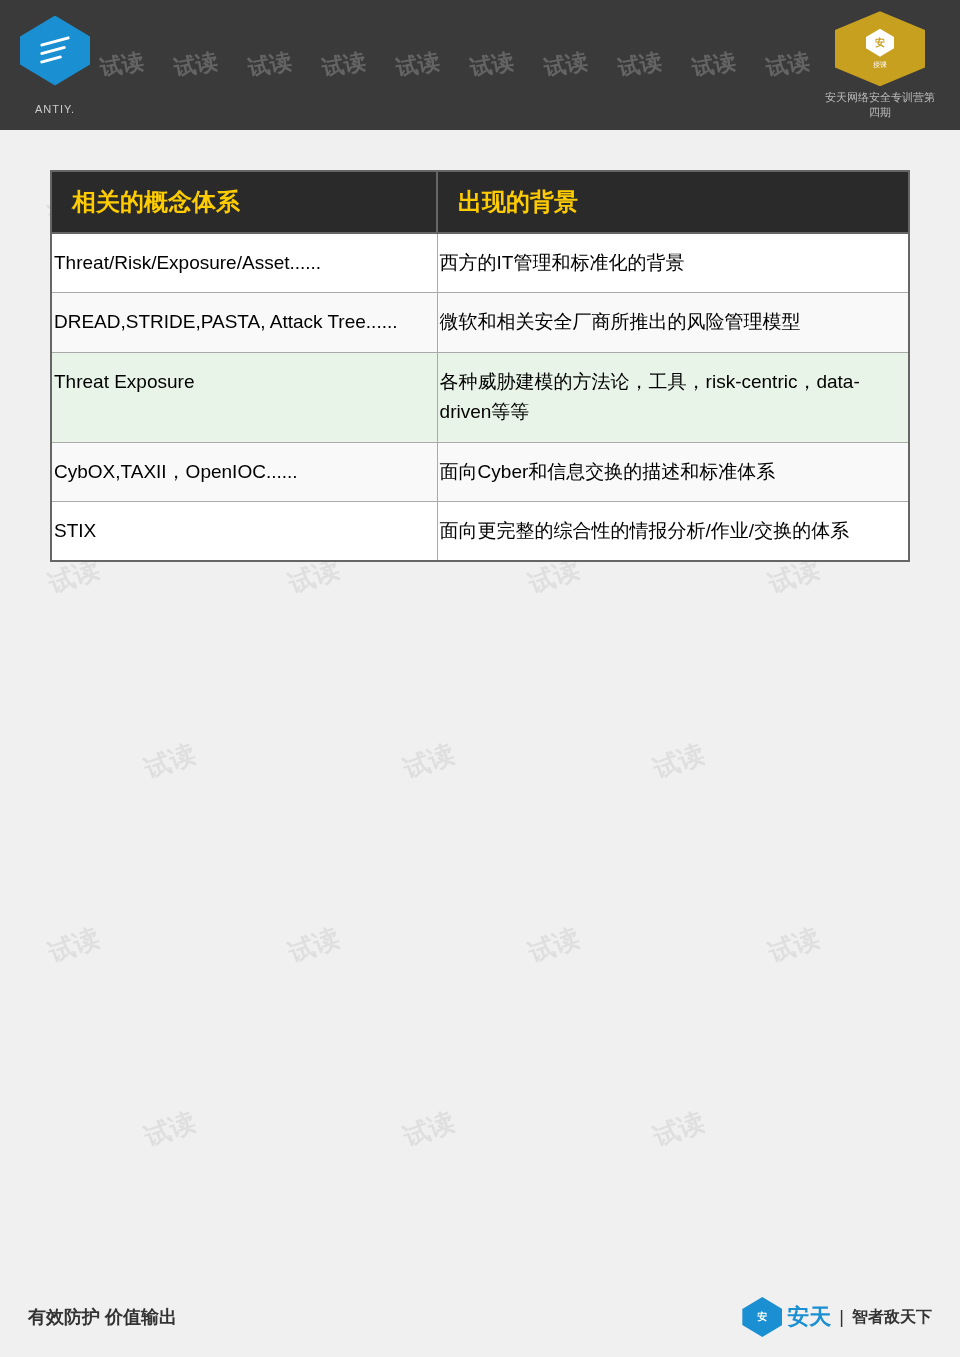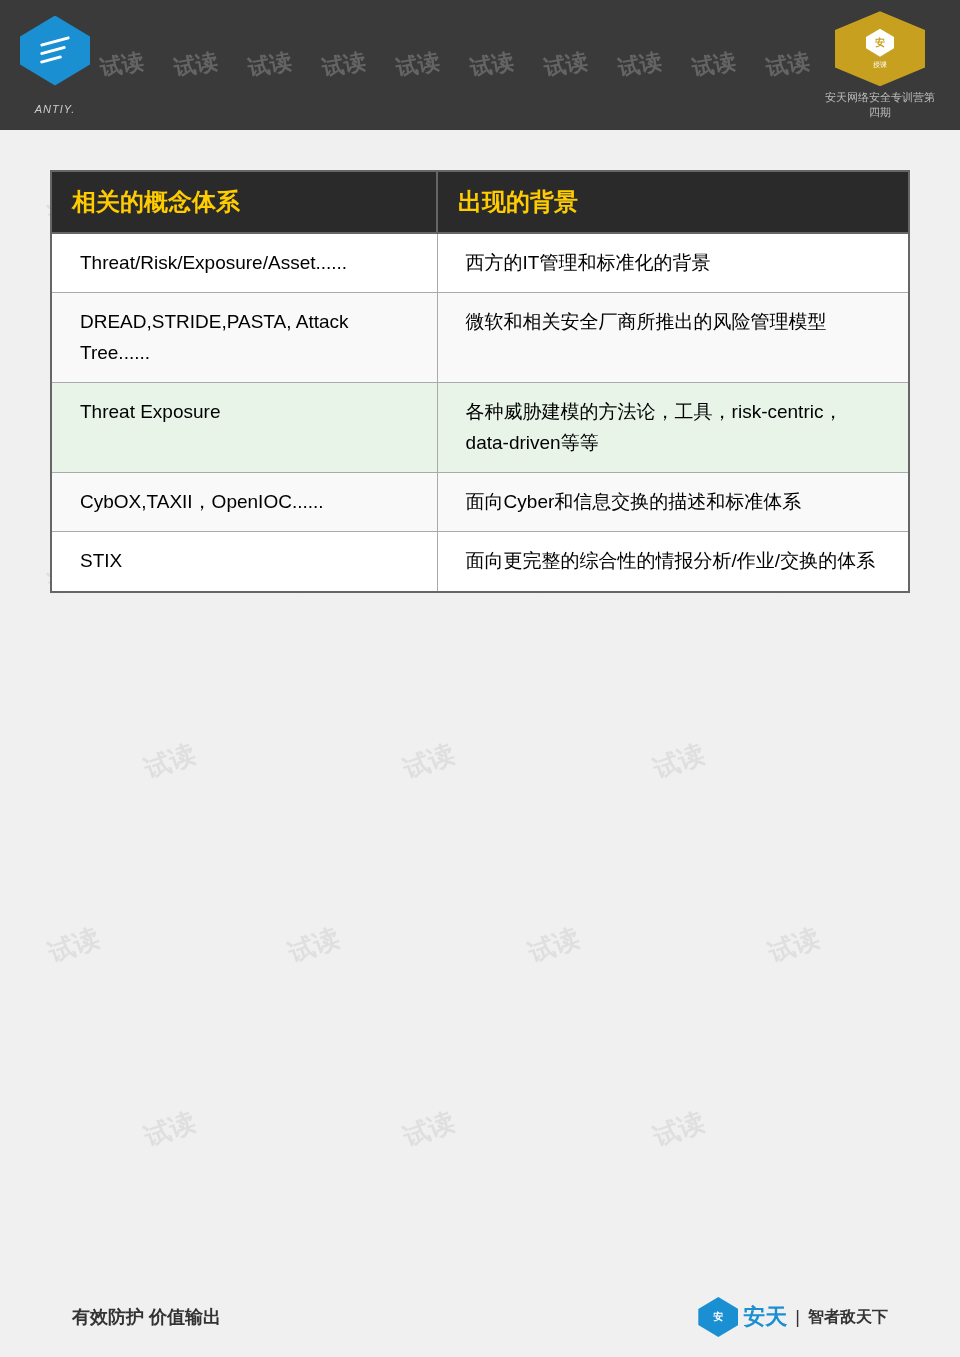--- a/index.html
+++ b/index.html
@@ -52,21 +52,20 @@
       border-radius: 1px;
     }
     .logo-line:nth-child(1) { width: 30px; transform: rotate(-15deg); }
     .logo-line:nth-child(2) { width: 26px; transform: rotate(-15deg); }
     .logo-line:nth-child(3) { width: 22px; transform: rotate(-15deg); }
     .logo-text {
       color: #ccc;
       font-size: 11px;
       margin-top: 17px;
       letter-spacing: 1px;
-      font-style: italic;
     }
 
     
     .watermark-container {
       position: absolute;
       top: 0; left: 0; right: 0; bottom: 0;
       display: flex;
       flex-wrap: wrap;
       align-items: center;
       gap: 30px;
@@ -150,21 +149,21 @@
     .concept-table th {
       background: #2a2a2a;
       color: #ffcc00;
       font-size: 24px;
       font-weight: bold;
       padding: 14px 20px;
       text-align: left;
       border: 2px solid #666;
     }
     .concept-table td {
-      padding: 14px 28px;
+      padding: 14px 2px;
       font-size: 19px;
       border: 1.5px solid #aaa;
       vertical-align: top;
       line-height: 1.6;
     }
     .concept-table tr:nth-child(even) td {
       background: #f9f9f9;
     }
     .concept-table tr:nth-child(odd) td {
       background: #ffffff;
@@ -177,21 +176,21 @@
 
     
     .footer {
       position: absolute;
       bottom: 20px;
       left: 0;
       right: 0;
       display: flex;
       justify-content: space-between;
       align-items: center;
-      padding: 0 72px;
+      padding: 0 28px;
       z-index: 10;
     }
     .footer-left {
       font-size: 18px;
       color: #333;
       font-weight: bold;
     }
     .footer-right {
       display: flex;
       align-items: center;

